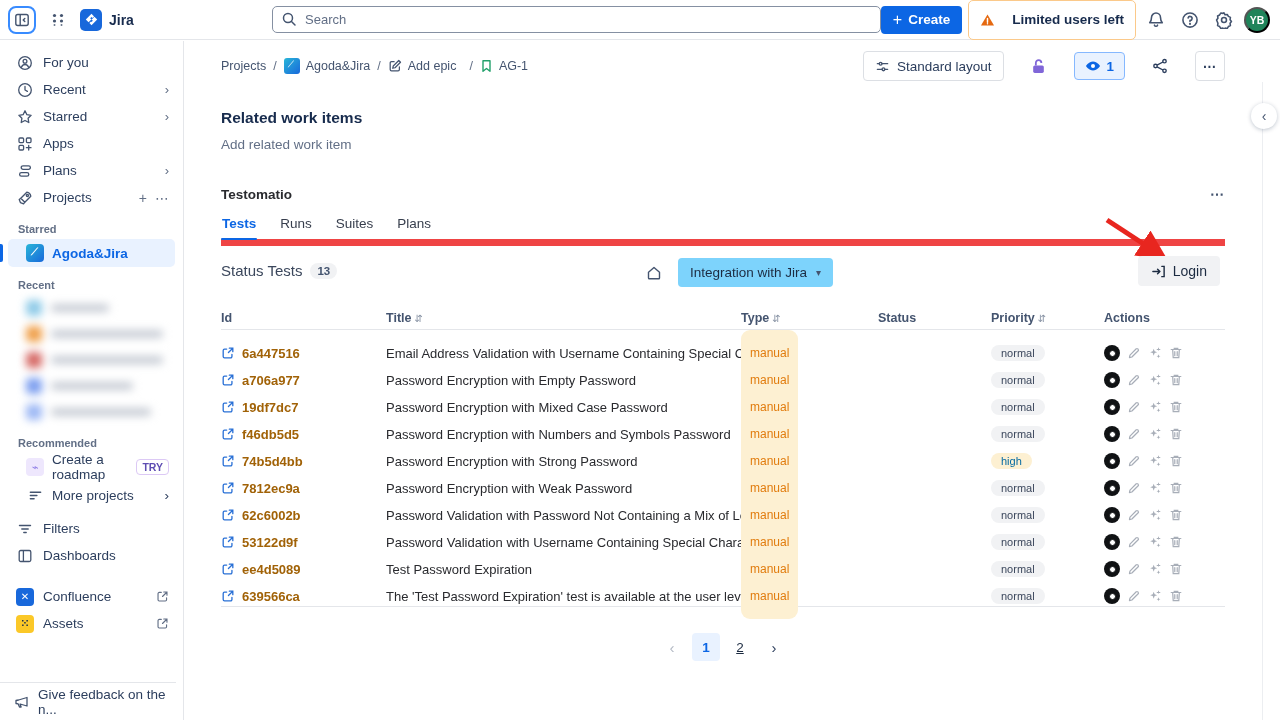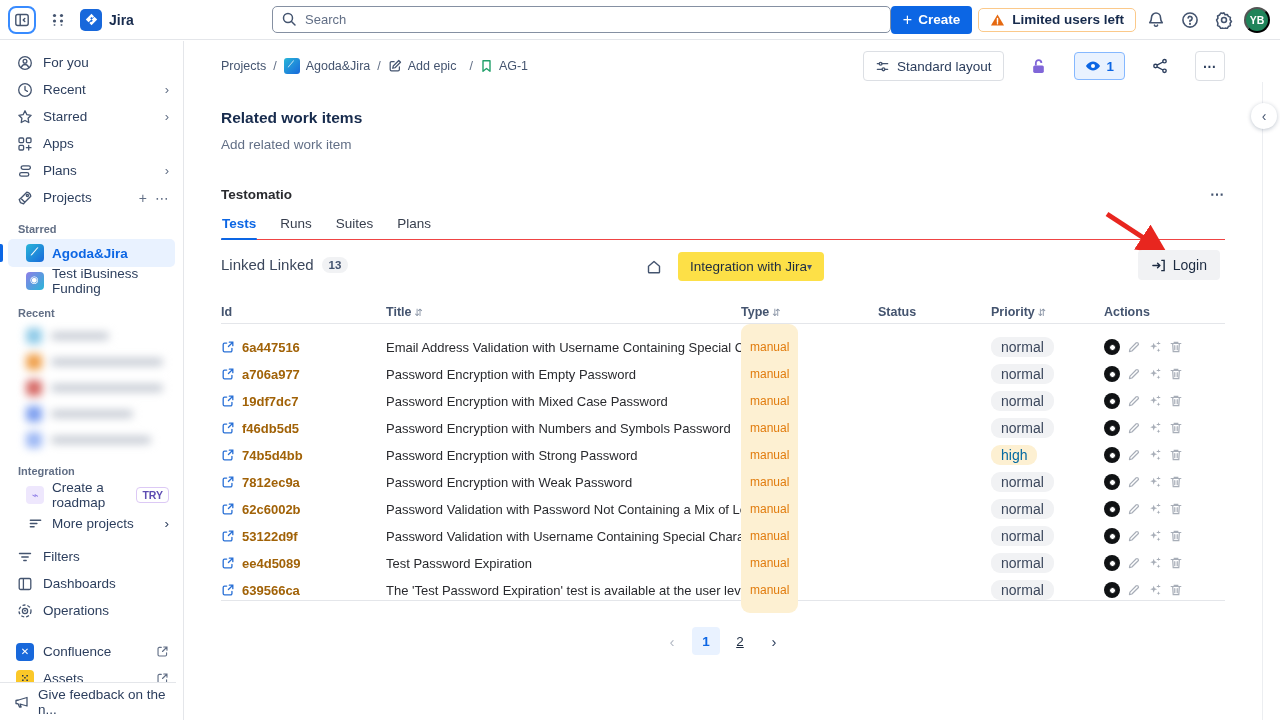--- a/index.html
+++ b/index.html
@@ -16,22 +16,22 @@
   .jira-brand { display:flex; align-items:center; gap:7px; font-weight:bold; font-size:14px; color:#172b4d; }
   .jira-logo { width:22px; height:22px; border-radius:5px; background:#1868db; display:flex; align-items:center; justify-content:center; }
   .searchwrap { flex:1; max-width:656px; margin-left:52px; position:relative; }
   .searchwrap input { width:100%; height:27px; border:1px solid #8590a2; border-radius:5px;
     padding:0 10px 0 32px; font-size:13px; color:#172b4d; outline:none; background:#fff; }
   .searchwrap input::placeholder { color:#626f86; }
   .search-ic { position:absolute; left:9px; top:5px; color:#44546f; }
   .tb-right { margin-left:auto; display:flex; align-items:center; gap:6px; }
   .create-btn { background:#0c66e4; color:#fff; border:none; border-radius:4px; height:28px;
     padding:0 12px; font-size:13.5px; font-weight:bold; display:flex; align-items:center; gap:6px; cursor:pointer; }
-  .warn-chip { display:flex; align-items:center; gap:7px; border:1px solid #fbc98a; border-radius:5px;
-    height:24px; padding:0 11px; font-size:13.5px; font-weight:bold; color:#172b4d; background:#fff; cursor:pointer; }
+  .warn-chip { display:flex; align-items:center; gap:17px; border:1px solid #fbc98a; border-radius:5px;
+    height:40px; padding:0 11px; font-size:13.5px; font-weight:bold; color:#172b4d; background:#fff; cursor:pointer; }
   .avatar { width:26px; height:26px; border-radius:50%; background:#1f845a; color:#fff; font-size:10.5px;
     font-weight:bold; display:flex; align-items:center; justify-content:center; cursor:pointer; }
 
   
   .sidebar { position:absolute; top:41px; left:0; bottom:0; width:184px; border-right:1px solid #e4e6ea;
     background:#fff; padding:8px 8px 0 8px; }
   .side-item { display:flex; align-items:center; gap:9px; height:27px; padding:0 6px 0 8px;
     border-radius:5px; color:#2c3e5d; cursor:pointer; font-size:13.5px; }
   .side-item .lbl { flex:1; }
   .side-item .chev { color:#626f86; font-size:13px; }
@@ -84,53 +84,53 @@
   .edge-line { position:absolute; top:41px; bottom:0; right:17px; width:1px; background:#eceef1; }
 
   h2.sect { font-size:15.5px; font-weight:bold; color:#172b4d; }
   .ghost-link { color:#626f86; font-size:13.5px; margin-top:10px; cursor:pointer; }
   .subtasks { margin-top:26px; } .related { margin-top:28px; }
 
   .testo { margin-top:34px; }
   .testo-head { display:flex; align-items:center; }
   .testo-title { font-size:13.5px; font-weight:bold; color:#292a2e; }
   .testo-more { margin-left:auto; color:#44546f; letter-spacing:1px; font-weight:bold; cursor:pointer; background:none; border:none; font-size:14px; }
-  .tabs { display:flex; gap:22px; margin-top:14px; border-bottom:1px solid #ef4444; }
+  .tabs { display:flex; gap:22px; margin-top:14px; border-bottom:7px solid #ef4444; }
   .tab { padding:0 1px 8px; font-size:13.5px; color:#373e4d; cursor:pointer; position:relative; }
   .tab.active { color:#0c66e4; font-weight:bold; }
   .tab.active::after { content:""; position:absolute; left:0; right:0; bottom:-1px; height:2.5px; background:#0c66e4; border-radius:2px; }
 
   .linked-row { position:relative; height:32px; margin-top:10px; }
   .linked-label { position:absolute; left:0; top:6px; display:flex; align-items:center; gap:8px;
     font-size:15px; color:#3b475c; }
   .count-badge { background:#f1f2f4; color:#44546f; font-size:11.5px; font-weight:bold;
     border-radius:8px; padding:2px 7px; }
   .proj-select-grp { position:absolute; left:423px; top:2px; display:flex; align-items:center; gap:14px; }
   .home-btn { background:none; border:none; color:#44546f; cursor:pointer; padding:2px; }
-  .dropdown-btn { background:#fde047; border:none; border-radius:4px; height:29px; padding:0 12px;
-    font-size:13.5px; color:#1c2b41; display:flex; align-items:center; gap:0; cursor:pointer; }
+  .dropdown-btn { background:#7dd3fc; border:none; border-radius:4px; height:29px; padding:0 12px;
+    font-size:13.5px; color:#1c2b41; display:flex; align-items:center; gap:9px; cursor:pointer; }
   .dd-caret { font-size:10px; color:#44546f; }
   .login-btn { position:absolute; right:5px; top:0; background:#f1f2f4; border:none; border-radius:4px;
     height:30px; padding:0 13px; font-size:14px; color:#1c2b41; display:flex; align-items:center; gap:7px; cursor:pointer; }
   .anno-arrow { position:absolute; left:880px; top:-42px; width:72px; height:52px; pointer-events:none; }
 
   
   .ttable { margin-top:18px; }
   .trow { display:grid; grid-template-columns:165px 355px 137px 113px 113px 1fr; align-items:center; height:27px; }
   .thead { height:24px; border-bottom:1px solid #e4e6ea; font-size:12.5px; font-weight:bold; color:#44546f; }
   .sort-ic { color:#8590a2; font-size:10px; margin-left:3px; font-weight:normal; }
   .tbody-wrap .trow { border-bottom:1px solid transparent; }
   .tbody-wrap { border-bottom:1px solid #e4e6ea; padding-bottom:6px; }
   .id-cell { display:flex; align-items:center; gap:7px; color:#a16207; font-weight:bold; font-size:13px; cursor:pointer; }
   .title-cell { font-size:13px; color:#292a2e; white-space:nowrap; overflow:hidden; padding-right:8px; }
   .type-badge { display:inline-block; background:#fdf0d2; color:#e17c0e; font-size:12px;
     border-radius:9px; padding:16px 9px; }
   .status-dot { width:8px; height:8px; border-radius:50%; background:#36c98e; margin-left:4px; }
   .status-dot.empty { visibility:hidden; }
-  .prio-badge { display:inline-block; background:#f1f2f4; color:#3b475c; font-size:14px;
+  .prio-badge { display:inline-block; background:#f1f2f4; color:#3b475c; font-size:11px;
     border-radius:9px; padding:2px 10px; }
   .prio-badge.high { background:#fdf0d2; color:#0369a1; }
   .actions-cell { display:flex; align-items:center; gap:7px; }
   .act-eye { width:16px; height:16px; border-radius:50%; background:#101214; display:flex;
     align-items:center; justify-content:center; cursor:pointer; }
   .act-eye::after { content:""; width:5px; height:5px; border-radius:50%; background:#fff; border:1.5px solid #101214; }
   .act-ic { color:#a8aeb8; cursor:pointer; display:flex; }
 
   .pagination { display:flex; align-items:center; justify-content:center; gap:6px; margin-top:26px; }
   .pg { min-width:28px; height:28px; border:none; background:transparent; border-radius:4px;
@@ -300,24 +300,20 @@
           <span>⋯</span>
         </span>
       </div>
     </div>
 
   <div class="sec-label">Starred</div>
   <div class="proj-item selected">
     <span class="proj-logo logo-agoda"></span>
     <span>Agoda&amp;Jira</span>
   </div>
-  <div class="proj-item">
-    <span class="proj-logo logo-ibiz"></span>
-    <span>Test iBusiness Funding</span>
-  </div>
 
   <div class="sec-label">Recent</div>
   <div class="blurred">
 
       <div class="recent-item">
         <span class="recent-sq" style="background: rgb(143, 203, 232);"></span>
         <span class="recent-bar" style="width: 58px;"></span>
       </div>
 
       <div class="recent-item">
@@ -334,21 +330,21 @@
         <span class="recent-sq" style="background: rgb(125, 159, 240);"></span>
         <span class="recent-bar" style="width: 82px;"></span>
       </div>
 
       <div class="recent-item">
         <span class="recent-sq" style="background: rgb(157, 184, 245);"></span>
         <span class="recent-bar" style="width: 100px;"></span>
       </div>
     </div>
 
-  <div class="sec-label">Integration</div>
+  <div class="sec-label">Recommended</div>
   <div class="proj-item">
     <span class="roadmap-ic">⌁</span>
     <span style="flex:1">Create a roadmap</span>
     <span class="try-badge">TRY</span>
   </div>
   <div class="proj-item">
     <span class="side-ic">
       <svg width="15" height="15" viewBox="0 0 16 16" fill="none" stroke="#44546f" stroke-width="1.5" stroke-linecap="round">
           <path d="M2.5 4.5h11M2.5 8h7M2.5 11.5h4"></path>
         </svg>
@@ -372,30 +368,20 @@
       <div class="side-item">
         <span class="side-ic">
           <svg width="16" height="16" viewBox="0 0 16 16" fill="none" stroke="#44546f" stroke-width="1.3">
             <rect x="2.2" y="2.5" width="11.6" height="11" rx="1.5"></rect>
             <path d="M6.4 2.5v11"></path>
           </svg>
         </span>
         <span class="lbl">Dashboards</span>
       </div>
 
-      <div class="side-item">
-        <span class="side-ic">
-          <svg width="16" height="16" viewBox="0 0 16 16" fill="none" stroke="#44546f" stroke-width="1.3">
-            <circle cx="8" cy="8" r="6" stroke-dasharray="3 2"></circle>
-            <circle cx="8" cy="8" r="2.6"></circle>
-            <path d="M8 6.6l1 .8-.4 1.2H7.4L7 7.4z" fill="#44546f" stroke="none"></path>
-          </svg>
-        </span>
-        <span class="lbl">Operations</span>
-      </div>
     </div>
 
   <div style="height:14px"></div>
   <div>
 
       <div class="side-item">
         <span class="proj-logo logo-confluence">✕</span>
         <span class="lbl">Confluence</span>
         <span class="ext-ic">
           <svg width="13" height="13" viewBox="0 0 16 16" fill="none" stroke="currentColor" stroke-width="1.4" stroke-linecap="round">
@@ -519,21 +505,21 @@
       <div class="linked-row">
         <svg class="anno-arrow" viewBox="0 0 72 52">
           <defs>
               <marker id="ah" markerWidth="7" markerHeight="7" refX="4" refY="3" orient="auto">
                 <path d="M0 0L6 3L0 6z" fill="#e8261f"></path>
               </marker>
             </defs>
           <path d="M6 6 L58 40" stroke="#e8261f" stroke-width="5" marker-end="url(#ah)"></path>
         </svg>
         <div class="linked-label">
-          <span>Linked Linked</span>
+          <span>Status Tests</span>
           <span class="count-badge">13</span>
         </div>
         <div class="proj-select-grp">
           <button class="home-btn">
             <svg width="16" height="16" viewBox="0 0 16 16" fill="none" stroke="#44546f" stroke-width="1.4" stroke-linejoin="round">
                 <path d="M2.5 7.2L8 2.5l5.5 4.7V13a.8.8 0 01-.8.8H3.3a.8.8 0 01-.8-.8z"></path>
               </svg>
           </button>
           <button class="dropdown-btn">
             <span>Integration with Jira</span>

